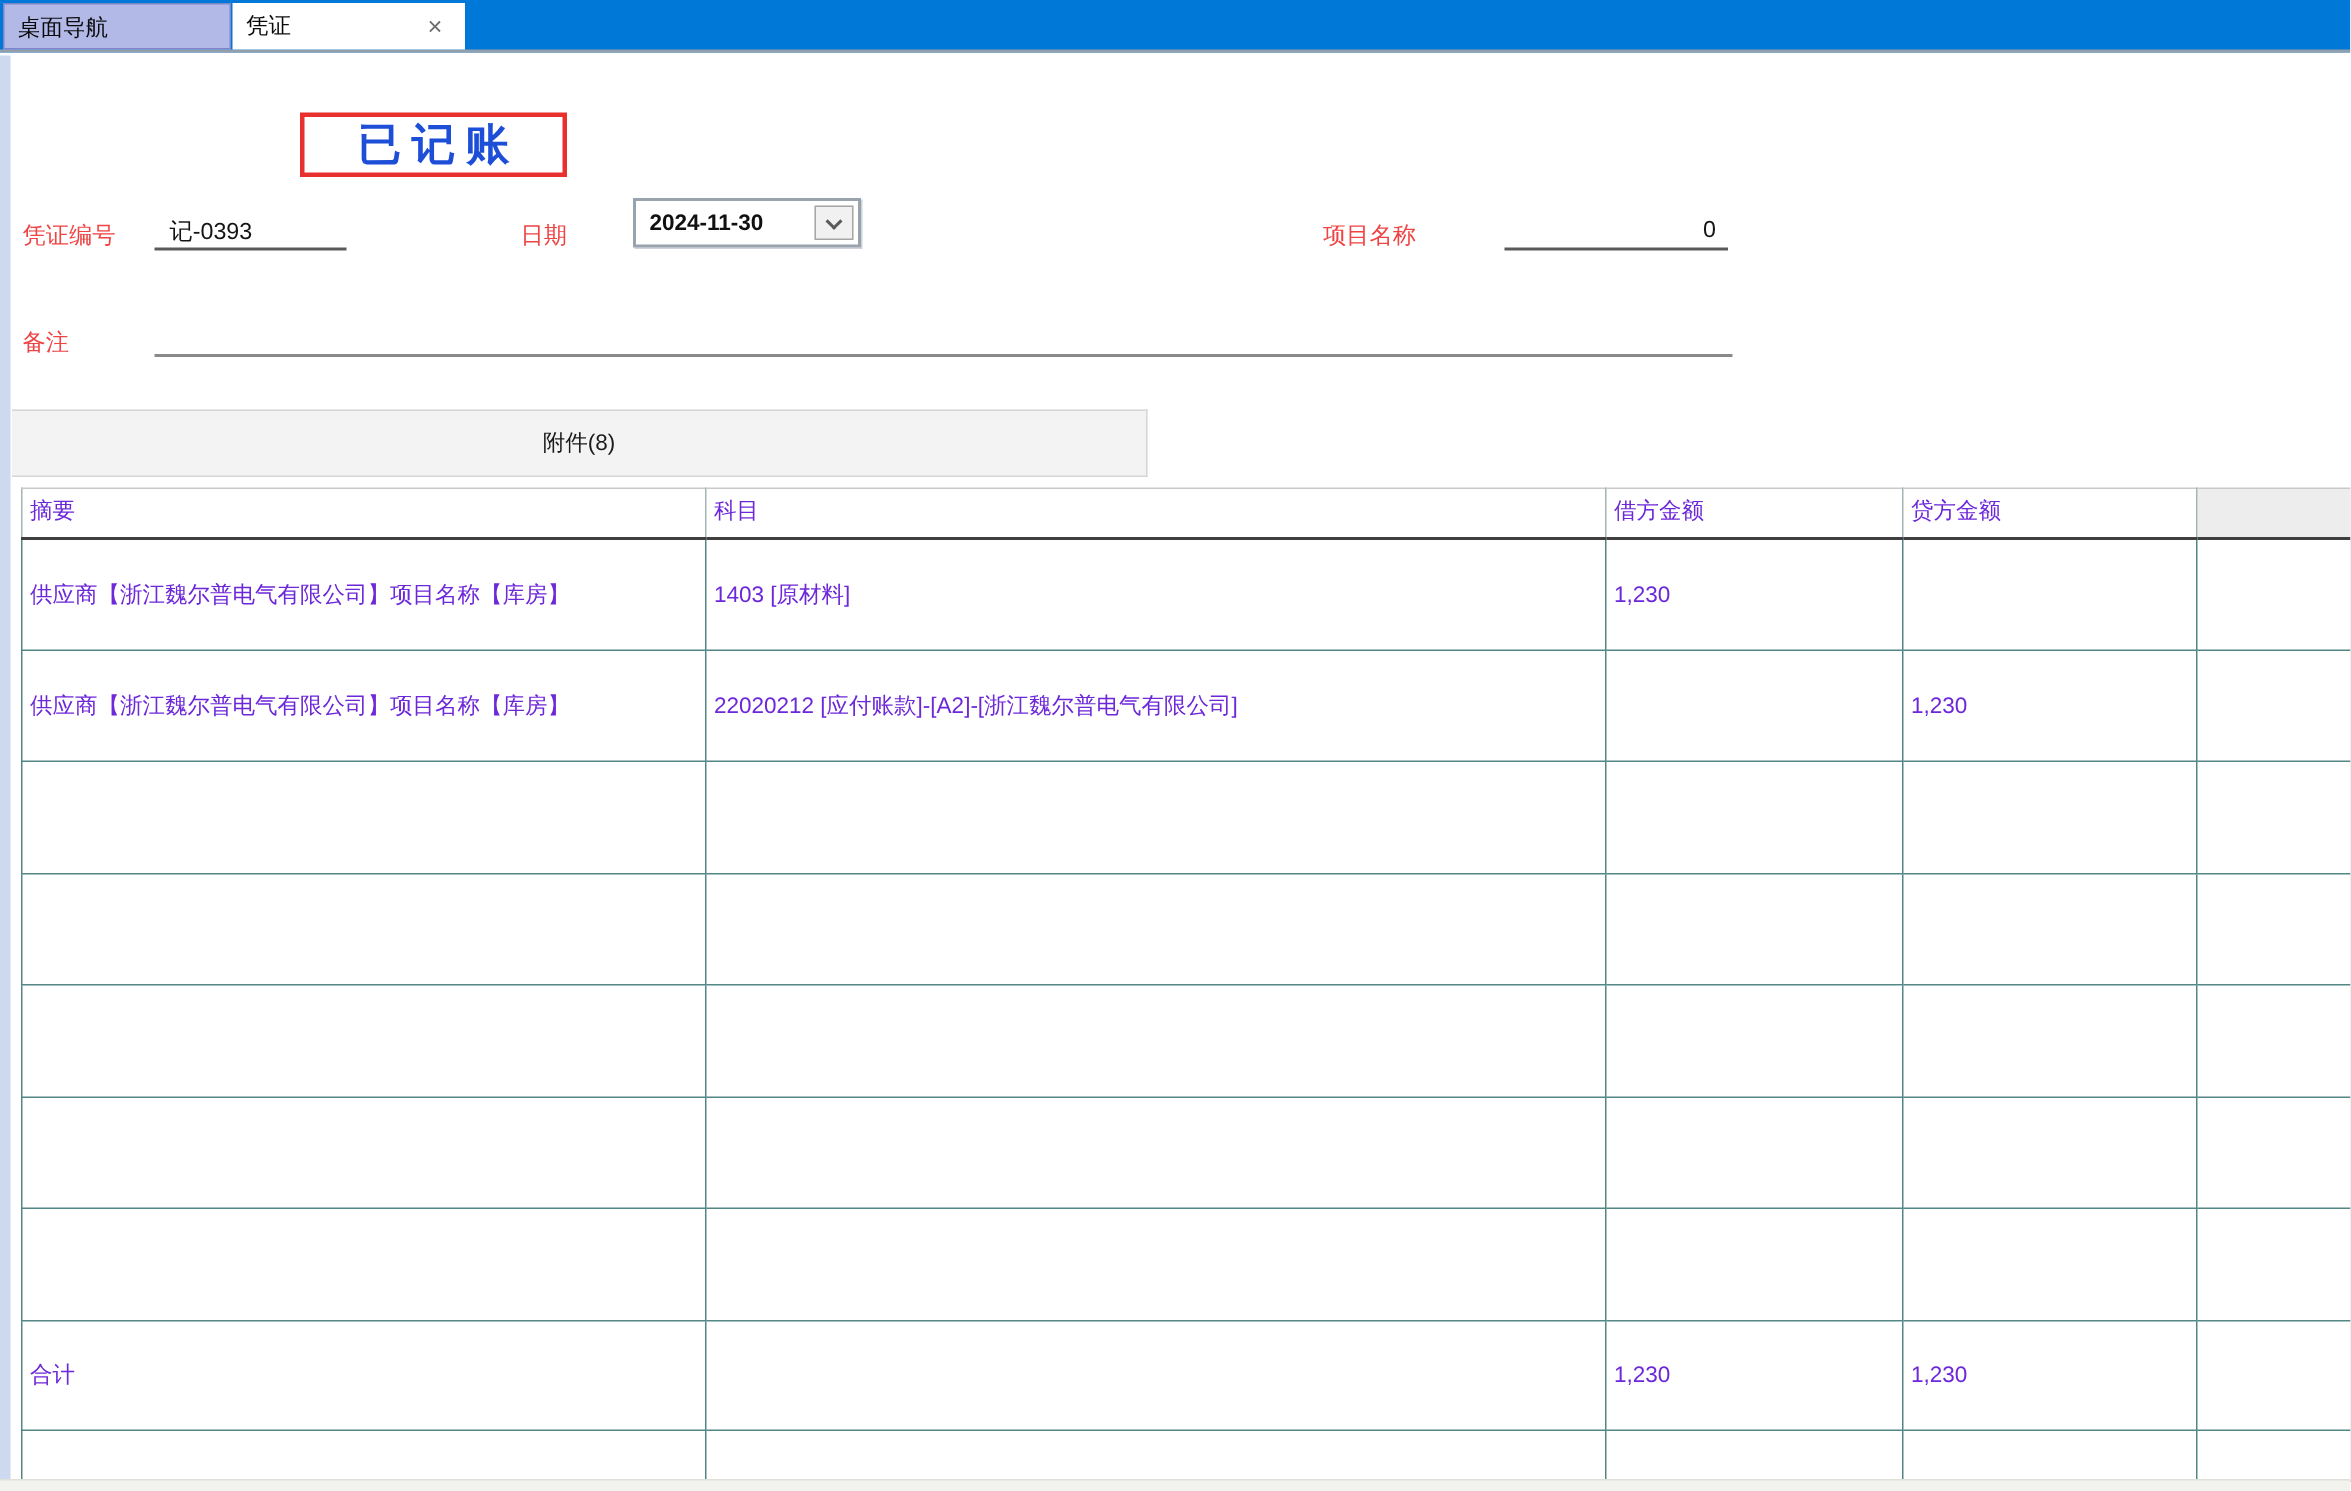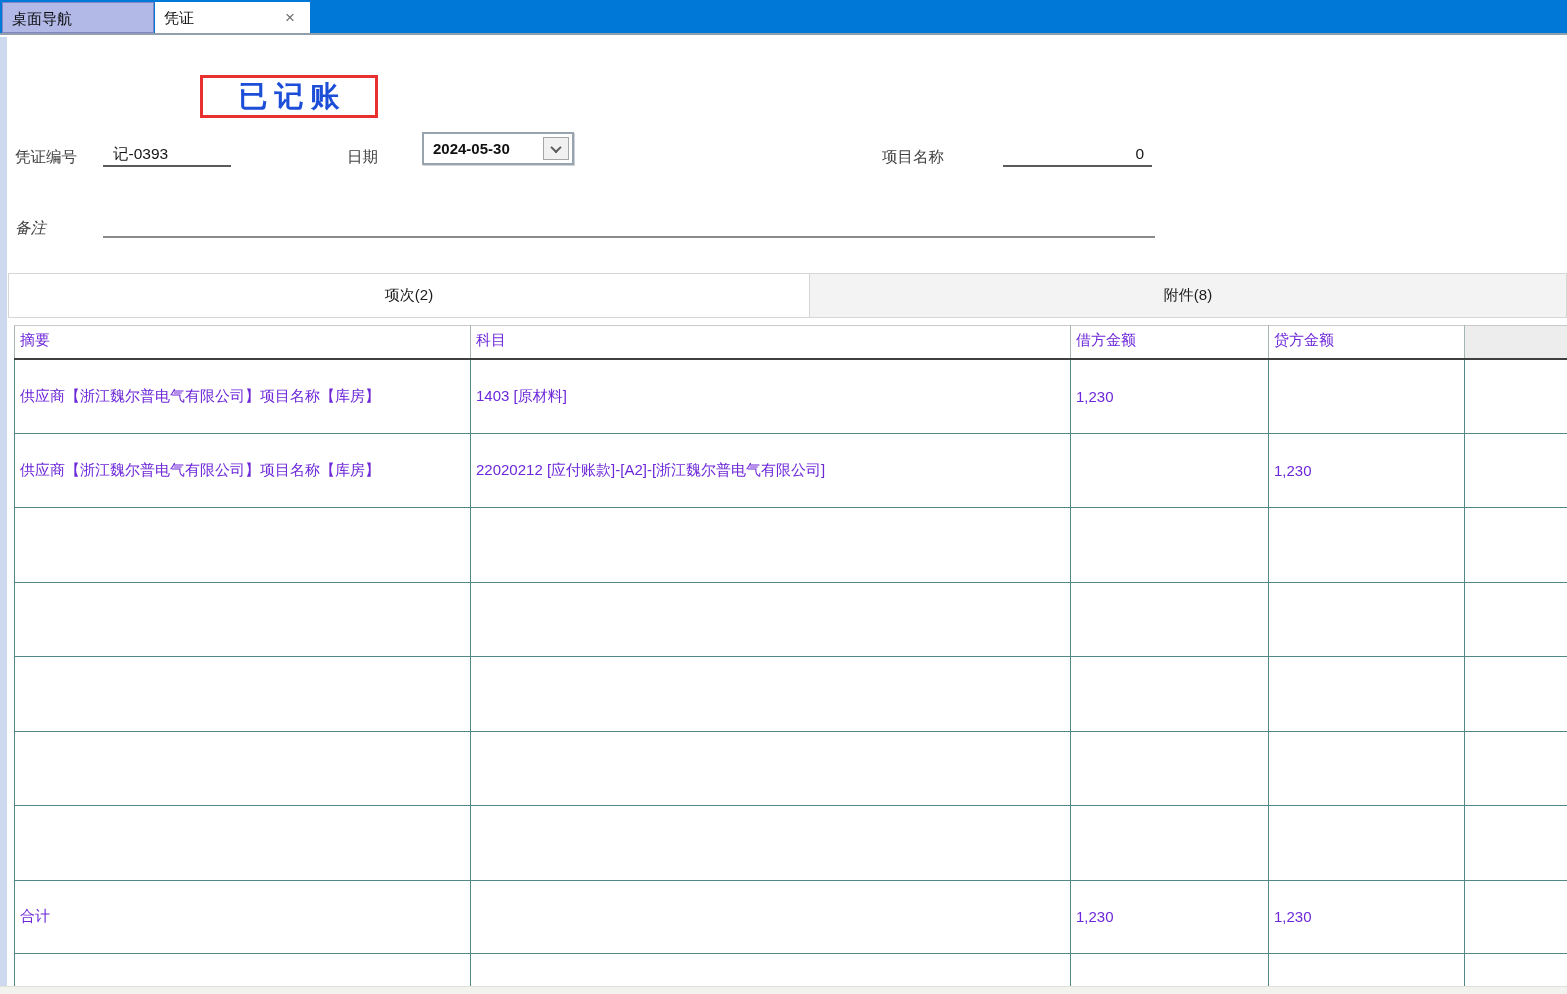--- a/index.html
+++ b/index.html
@@ -19,21 +19,21 @@
 
   
   .left-strip { position:absolute; left:0; top:37px; bottom:0; width:7px; background:#ccd9ee; }
 
   
   .stamp { position:absolute; left:200px; top:75px; width:178px; height:43px;
            border:3px solid #e8312f; display:flex; align-items:center; justify-content:center; }
   .stamp-text { color:#1d4ed8; font-size:29px; font-weight:bold; letter-spacing:7px; padding-left:7px; }
 
   
-  .flabel { position:absolute; font-size:15.5px; color:#404040; white-space:nowrap; }
+  .flabel { position:absolute; font-size:15.5px; color:#ef4444; white-space:nowrap; }
   .fvalue { position:absolute; font-size:15.5px; color:#141414; white-space:nowrap; }
   .underline { position:absolute; border-bottom:2px solid #5a5a5a; }
   .underline.light { border-bottom:2px solid #8a8a8a; }
 
   .lbl-voucher { left:15px;  top:147px; }
   .val-voucher { left:113px; top:144px;text-align:right; }
   .ul-voucher  { left:103px; top:146px; width:128px; height:21px; }
 
   .lbl-date { left:347px; top:147px;text-align:center; }
   .datepicker { position:absolute; left:422px; top:132px; width:152px; height:33px;
@@ -43,21 +43,21 @@
   .dp-button { position:absolute; right:3px; top:3px; width:26px; height:23px;
                background:#f1f1f1; border:1px solid #a6a6a6;
                display:flex; align-items:center; justify-content:center; }
   .chevron-down { width:8px; height:8px; border-right:2px solid #5a5a5a;
                   border-bottom:2px solid #5a5a5a; transform:rotate(45deg) translate(-1px,-1px); }
 
   .lbl-attach { left:882px;  top:147px; }
   .val-attach { left:1003px; top:145px; width:141px; text-align:right; }
   .ul-attach  { left:1003px; top:146px; width:149px; height:21px; }
 
-  .lbl-remarks { left:15px;  top:218px;font-style:italic; }
+  .lbl-remarks { left:15px;  top:218px; }
   .ul-remarks  { left:103px; top:217px; width:1052px; height:21px; }
 
   
   .section-tabs { position:absolute; left:8px; top:273px; width:1559px; height:45px; display:flex; }
   .section-tab { height:45px; border:1px solid #d6d6d6; display:flex;
                  align-items:center; justify-content:center; font-size:15px; color:#1a1a1a; }
   .section-tab.active   { width:802px; background:#ffffff; }
   .section-tab.inactive { width:757px; background:#f3f3f3; border-left:none; }
 
   
@@ -103,37 +103,34 @@
   <div class="stamp">
     <span class="stamp-text">已记账</span>
   </div>
 
   <div class="flabel lbl-voucher">凭证编号</div>
   <div class="fvalue val-voucher">记-0393</div>
   <div class="underline ul-voucher"></div>
 
   <div class="flabel lbl-date">日期</div>
   <div class="datepicker">
-    <span class="datepicker-value">2024-05-30</span>
+    <span class="datepicker-value">2024-11-30</span>
     <span class="dp-button">
       <span class="chevron-down"></span>
     </span>
   </div>
 
   <div class="flabel lbl-attach">项目名称</div>
   <div class="fvalue val-attach">0</div>
   <div class="underline ul-attach"></div>
 
   <div class="flabel lbl-remarks">备注</div>
   <div class="underline light ul-remarks"></div>
 
   <div class="section-tabs">
-    <div class="section-tab active">
-      <span>项次(2)</span>
-    </div>
     <div class="section-tab inactive">
       <span>附件(8)</span>
     </div>
   </div>
 
   <table class="voucher-table">
     <colgroup>
       <col class="c-summary">
         <col class="c-account">
         <col class="c-debit">

